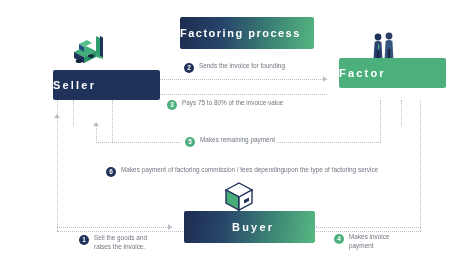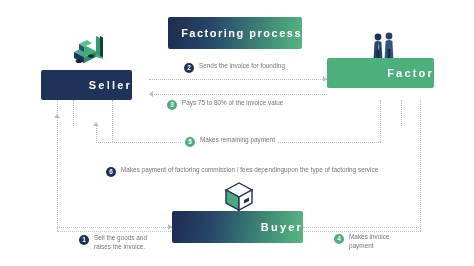--- a/index.html
+++ b/index.html
@@ -13,52 +13,54 @@
     position: relative;
     width: 474px; height: 266px;
     background: #ffffff;
   }
 
   
   .node {
     position: absolute;
     display: flex;
     align-items: center;
-    justify-content: flex-end;
+    justify-content: flex-start;
     color: #ffffff;
     font-weight: bold;
     letter-spacing: 2.2px;
     border-radius: 2px;
     z-index: 6;
+    margin-left: 12px;
   }
   .node-title {
     position: absolute;
     left: 168px; top: 17px;
     width: 134px; height: 32px;
     font-size: 11px;
     letter-spacing: 1.5px;
     background: linear-gradient(100deg, #1d2c50 0%, #27456a 32%, #3f8a76 72%, #55b681 100%);
   }
   .node-seller {
     left: 41px; top: 70px;
-    width: 91px; height: 30px;
+    width: 107px; height: 30px;
     font-size: 11px;
     background: #1f3259;
   }
   .node-factor {
     left: 327px; top: 58px;
     width: 107px; height: 30px;
     font-size: 11px;
     background: #4cb07c;
   }
   .node-buyer {
     left: 172px; top: 211px;
     width: 131px; height: 32px;
     font-size: 11px;
     background: linear-gradient(100deg, #1d2c50 0%, #27456a 30%, #3f8a76 70%, #57b882 100%);
+    padding-left: 48px;
   }
 
   
   .dline { position: absolute; z-index: 2; }
   .dh {
     border-top: 1px dotted #b9bfc6;
     height: 0;
   }
   .dv {
     border-left: 1px dotted #b9bfc6;

